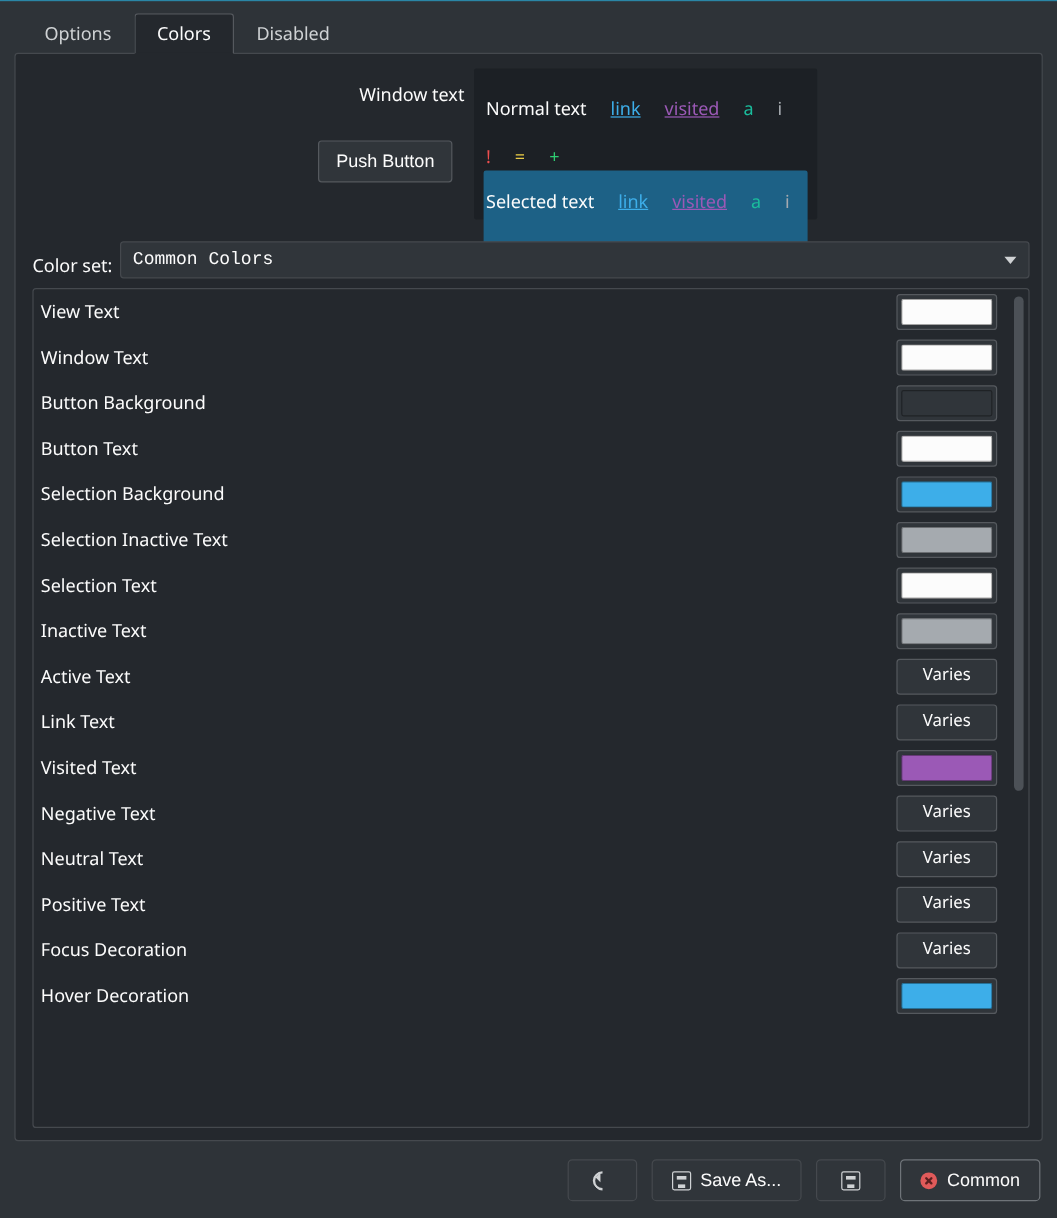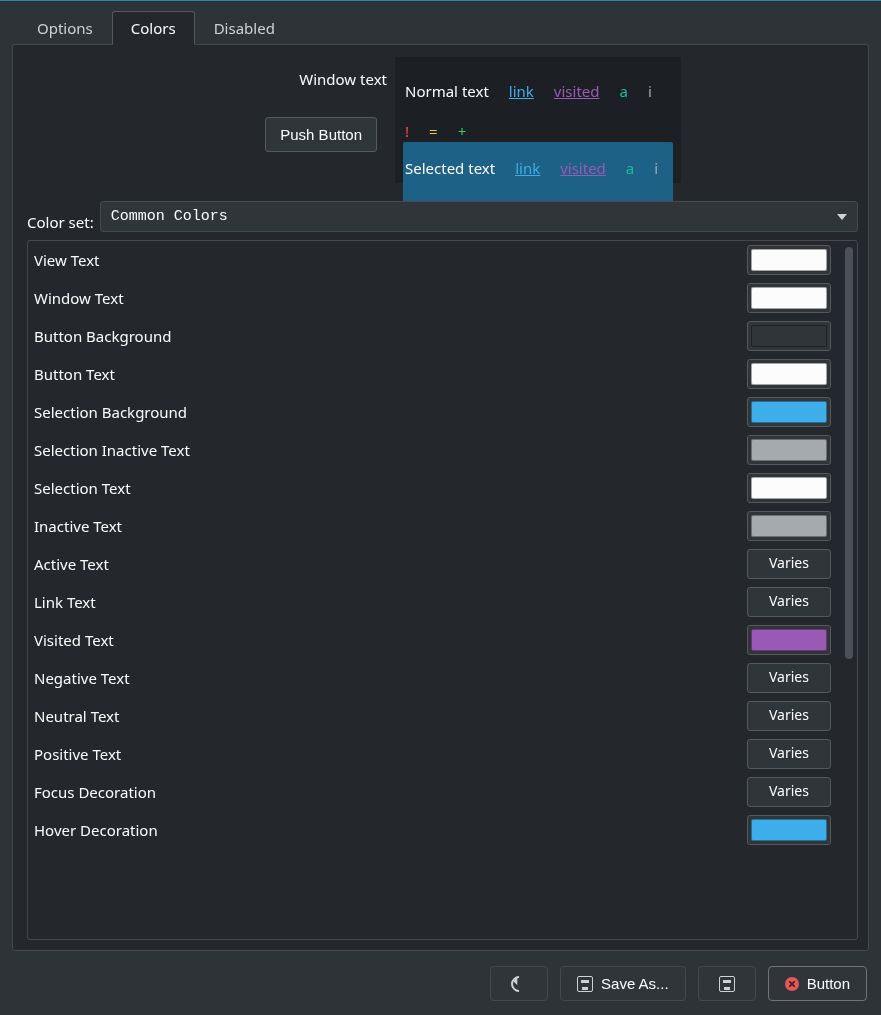--- a/index.html
+++ b/index.html
@@ -380,17 +380,17 @@
     </button>
     <button class="btn">
       <span class="icon icon-save"></span>
       <span>Save As...</span>
     </button>
     <button class="btn iconic-only">
       <span class="icon icon-save"></span>
     </button>
     <button class="btn close">
       <span class="icon icon-close-circle"></span>
-      <span>Button</span>
+      <span>Common</span>
     </button>
   </div>
 
 </div>
 
 </body></html>

